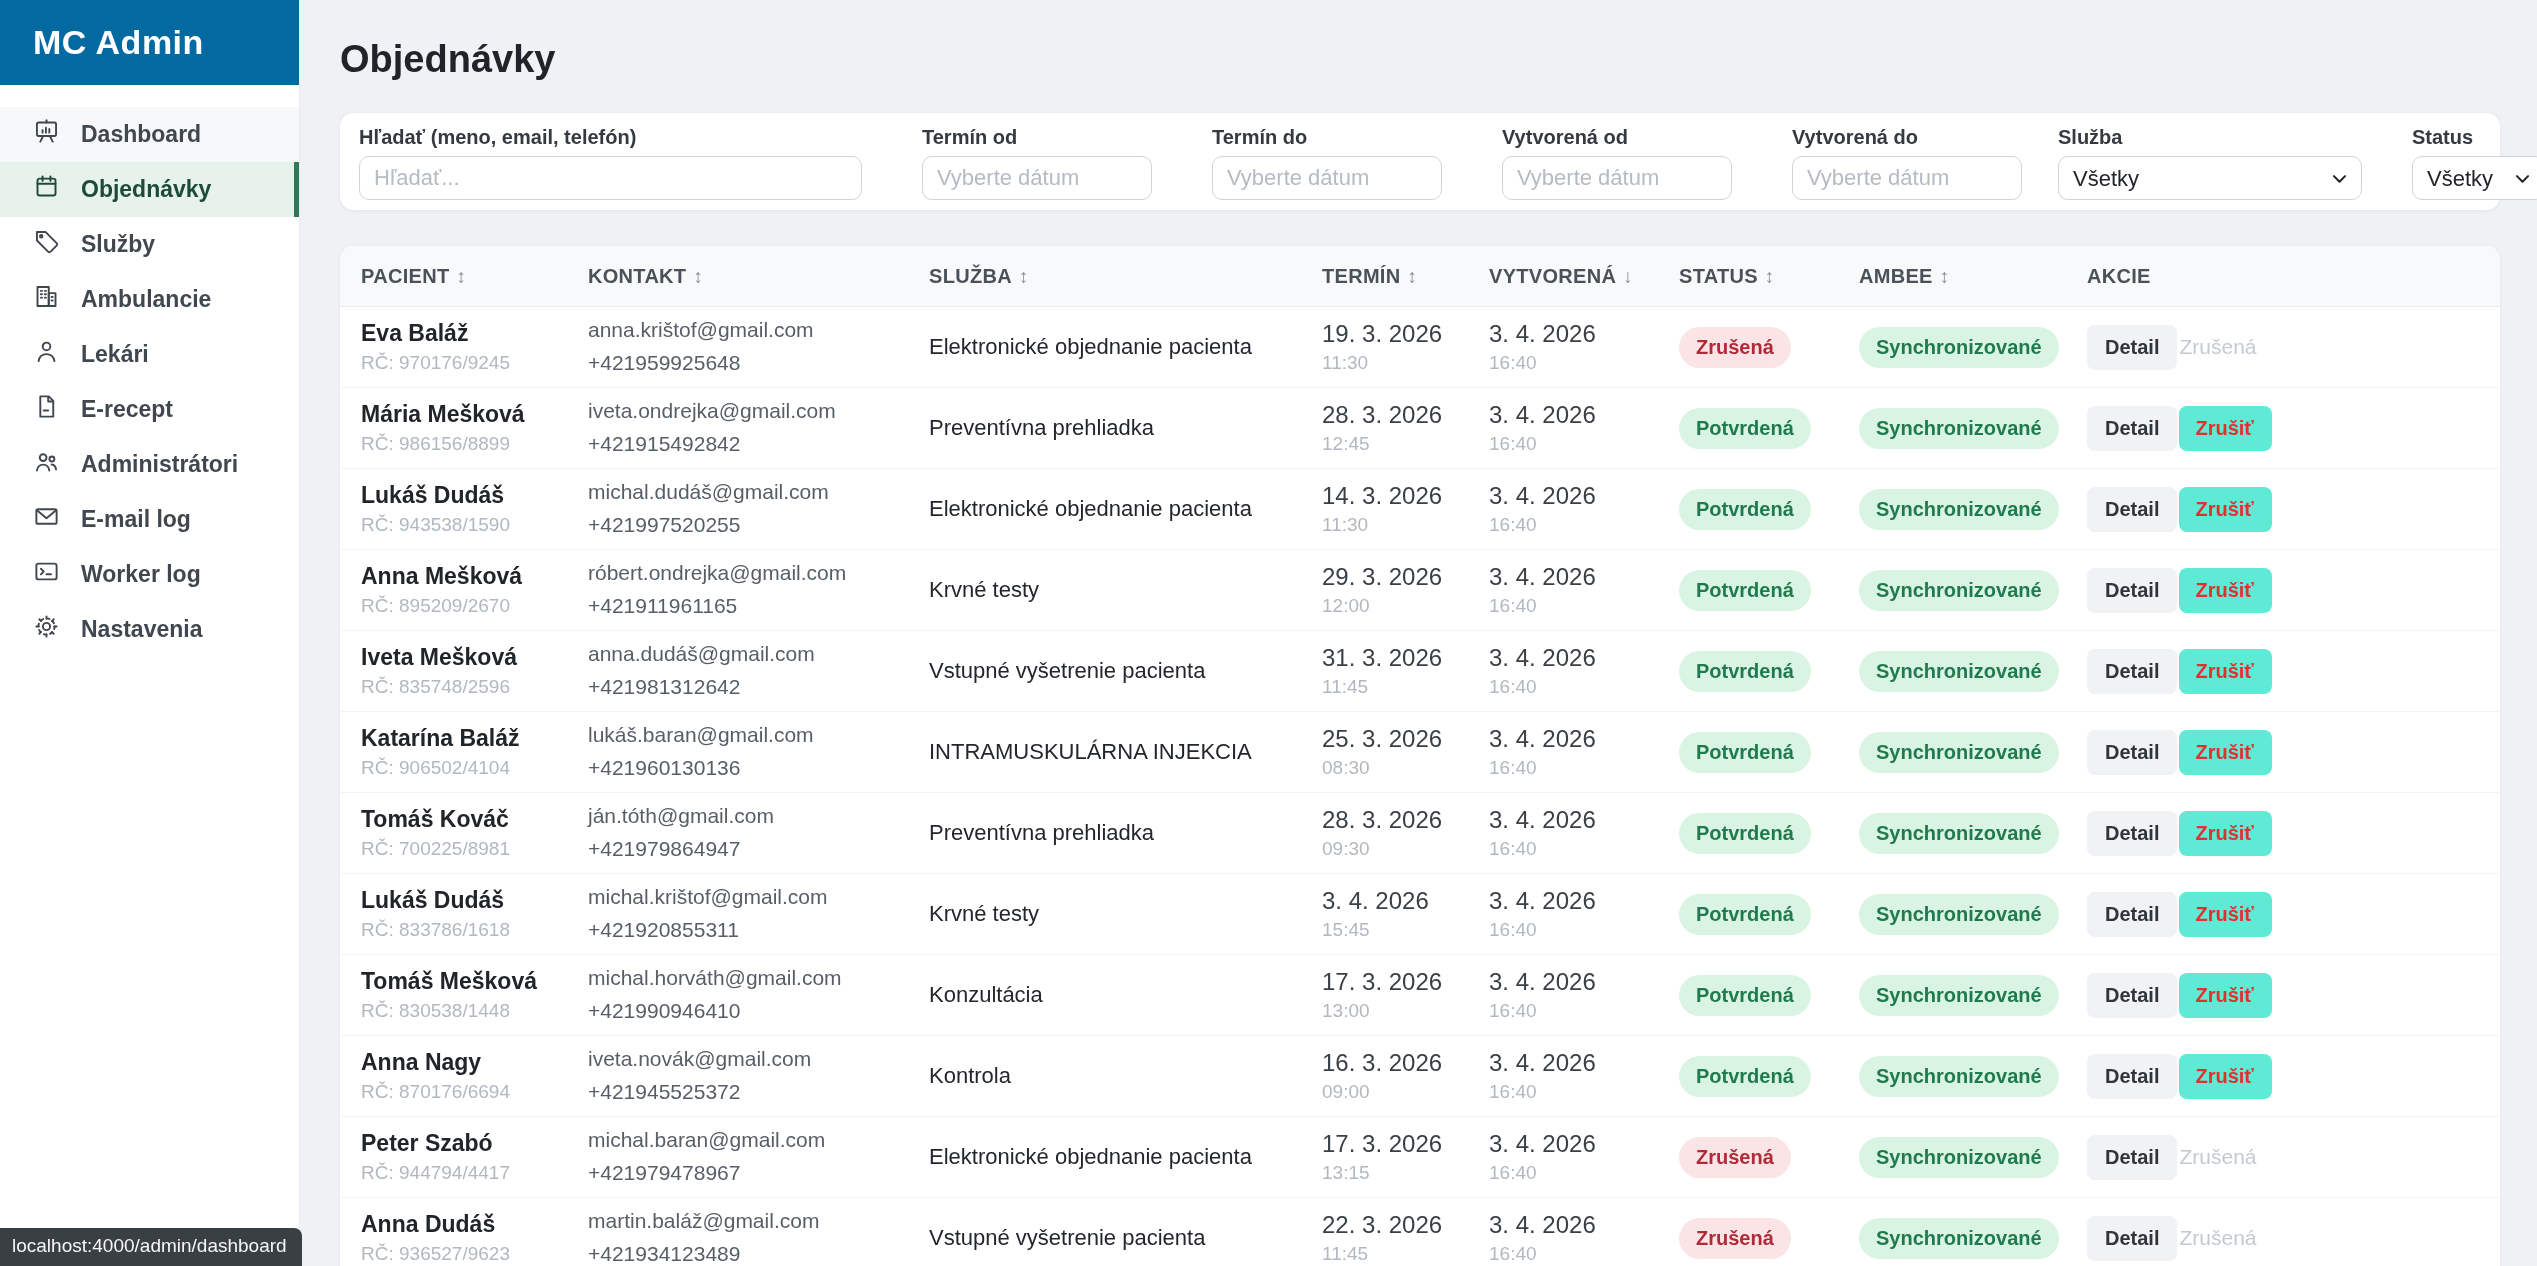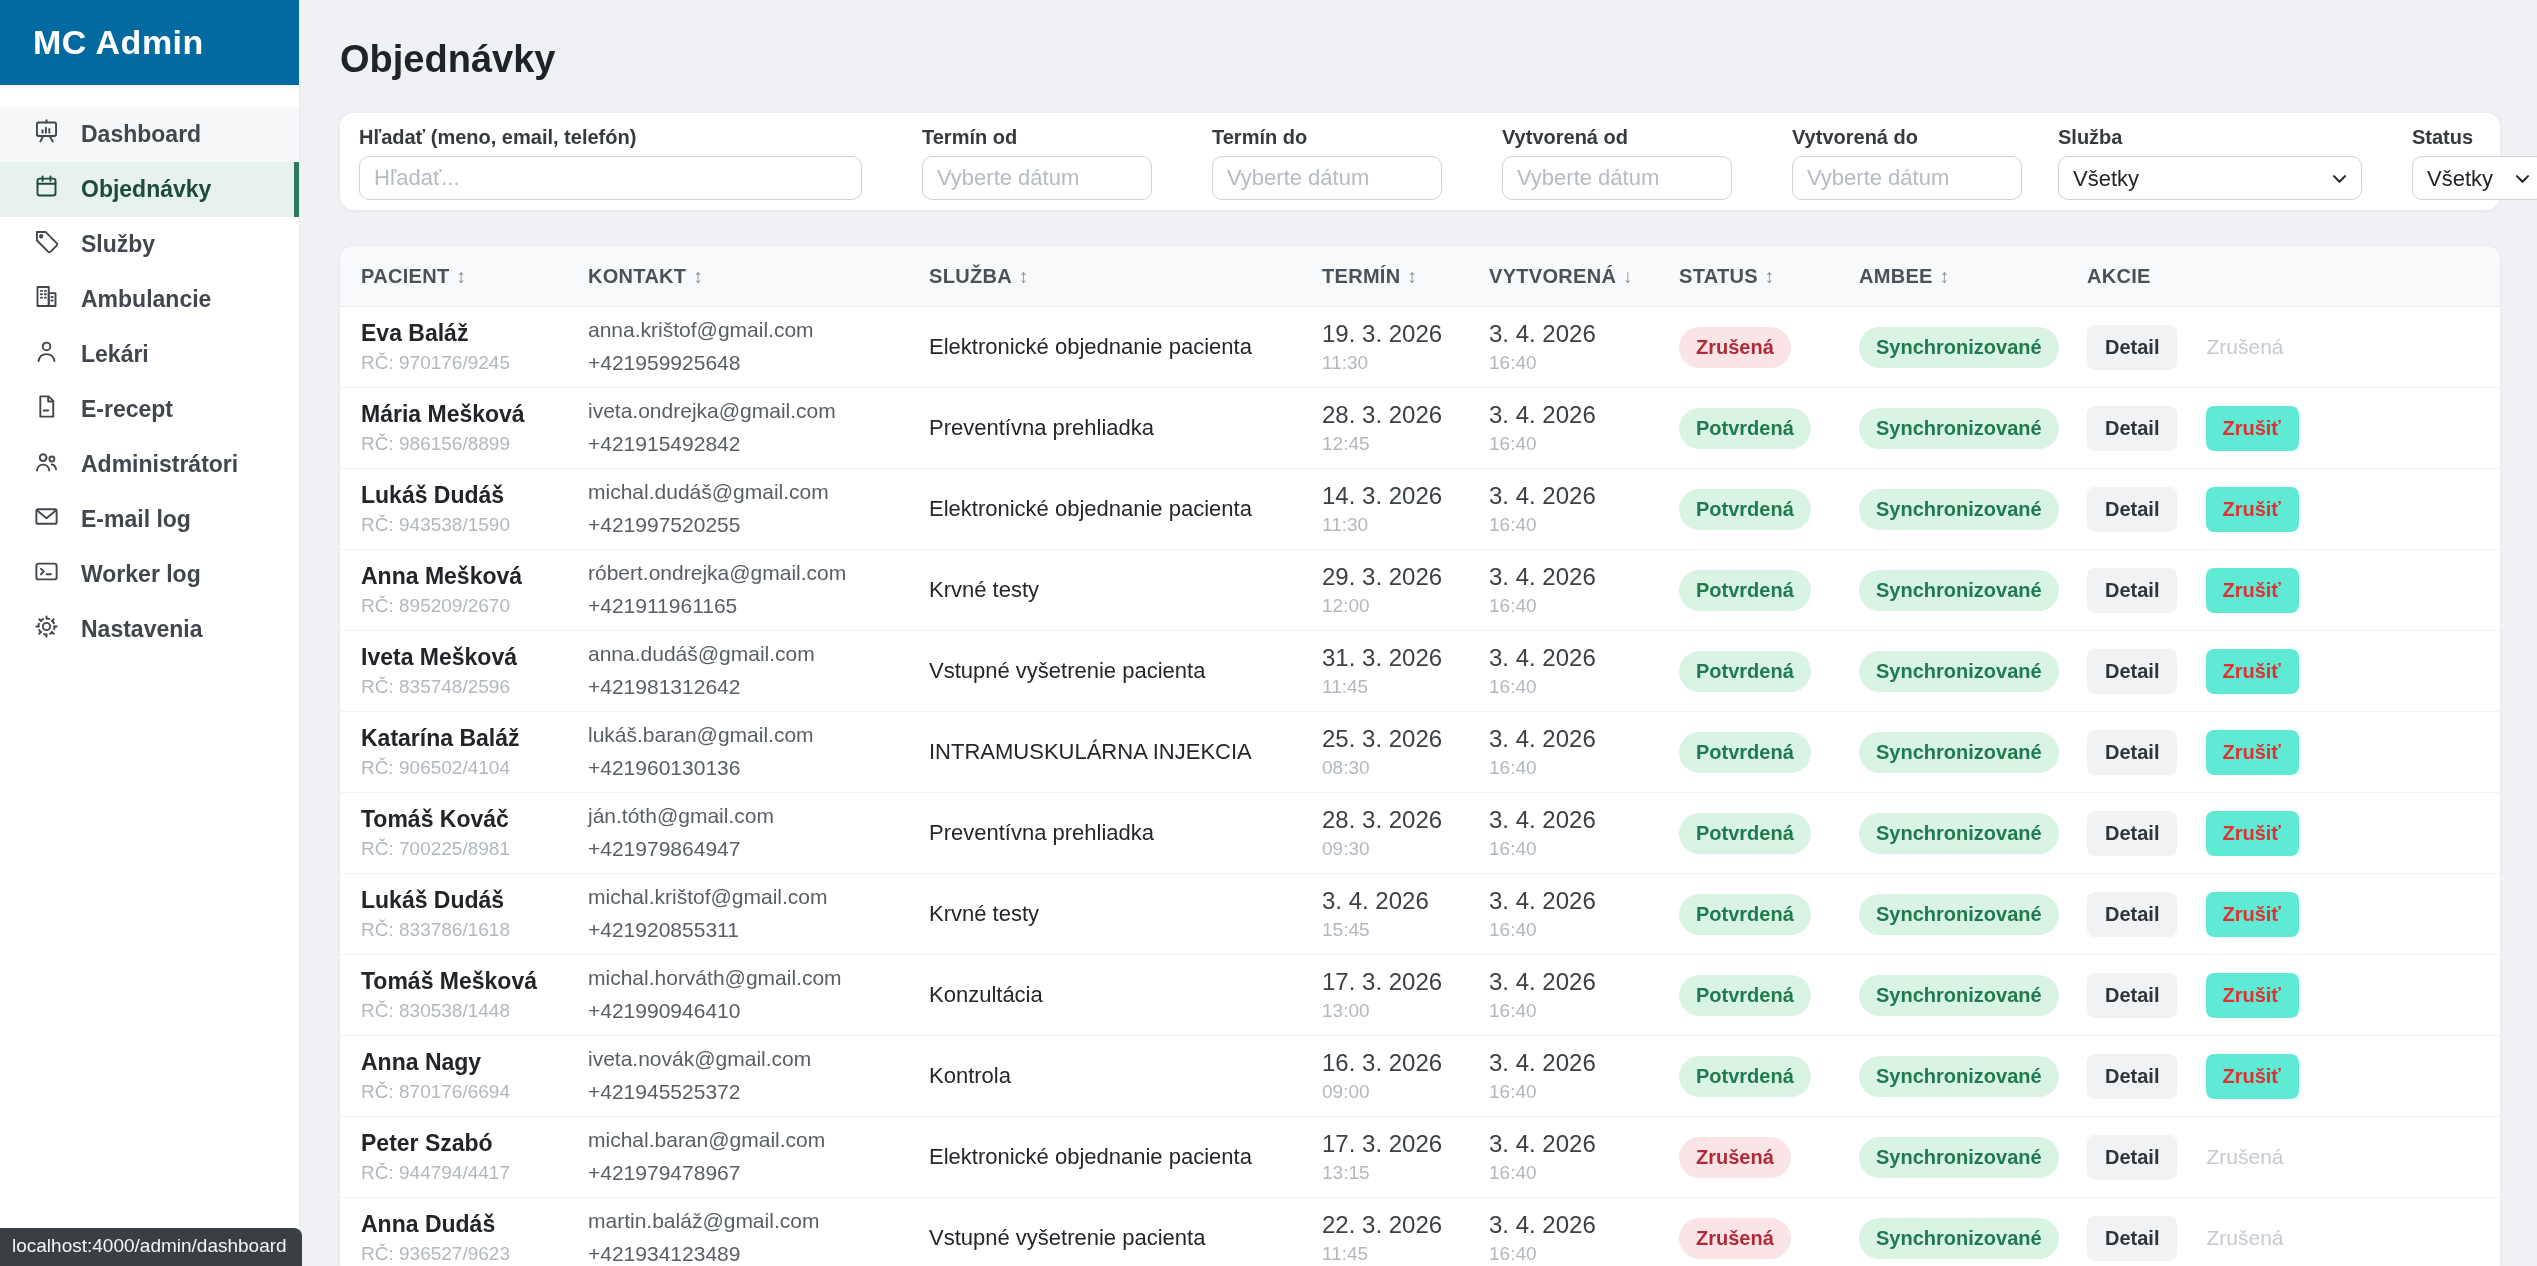--- a/index.html
+++ b/index.html
@@ -84,21 +84,21 @@
   .c-line { font-size: 21px; color: #575e66; line-height: 1.55; }
   .svc { font-size: 22px; color: #23272c; padding-right: 20px; }
   .d-main { font-size: 24px; color: #3a4046; margin-bottom: 4px; }
   .d-sub { font-size: 19px; color: #b1b8bf; }
   .pill {
     display: inline-block; font-size: 20px; font-weight: 700;
     padding: 9px 17px; border-radius: 999px;
   }
   .pill.success { background: #d9f4e2; color: #1f7a4d; }
   .pill.danger  { background: #fae4e6; color: #b12a37; }
-  .actions { display: flex; align-items: center; gap: 29px; }
+  .actions { display: flex; align-items: center; gap: 2px; }
   .btn-detail, .btn-cancel {
     border: none; border-radius: 8px; padding: 11px 18px;
     font-size: 20px; font-weight: 600; font-family: inherit; cursor: pointer;
   }
   .btn-detail { background: #f1f2f4; color: #2f353b; }
   .btn-cancel { background: #5eead4; color: #e03131; font-weight: 700; padding-left: 16px; }
   .muted-cancel { font-size: 21px; color: #c3cad1; }
   
   .status-tooltip {
     position: absolute; left: 0; bottom: 0; z-index: 5;

